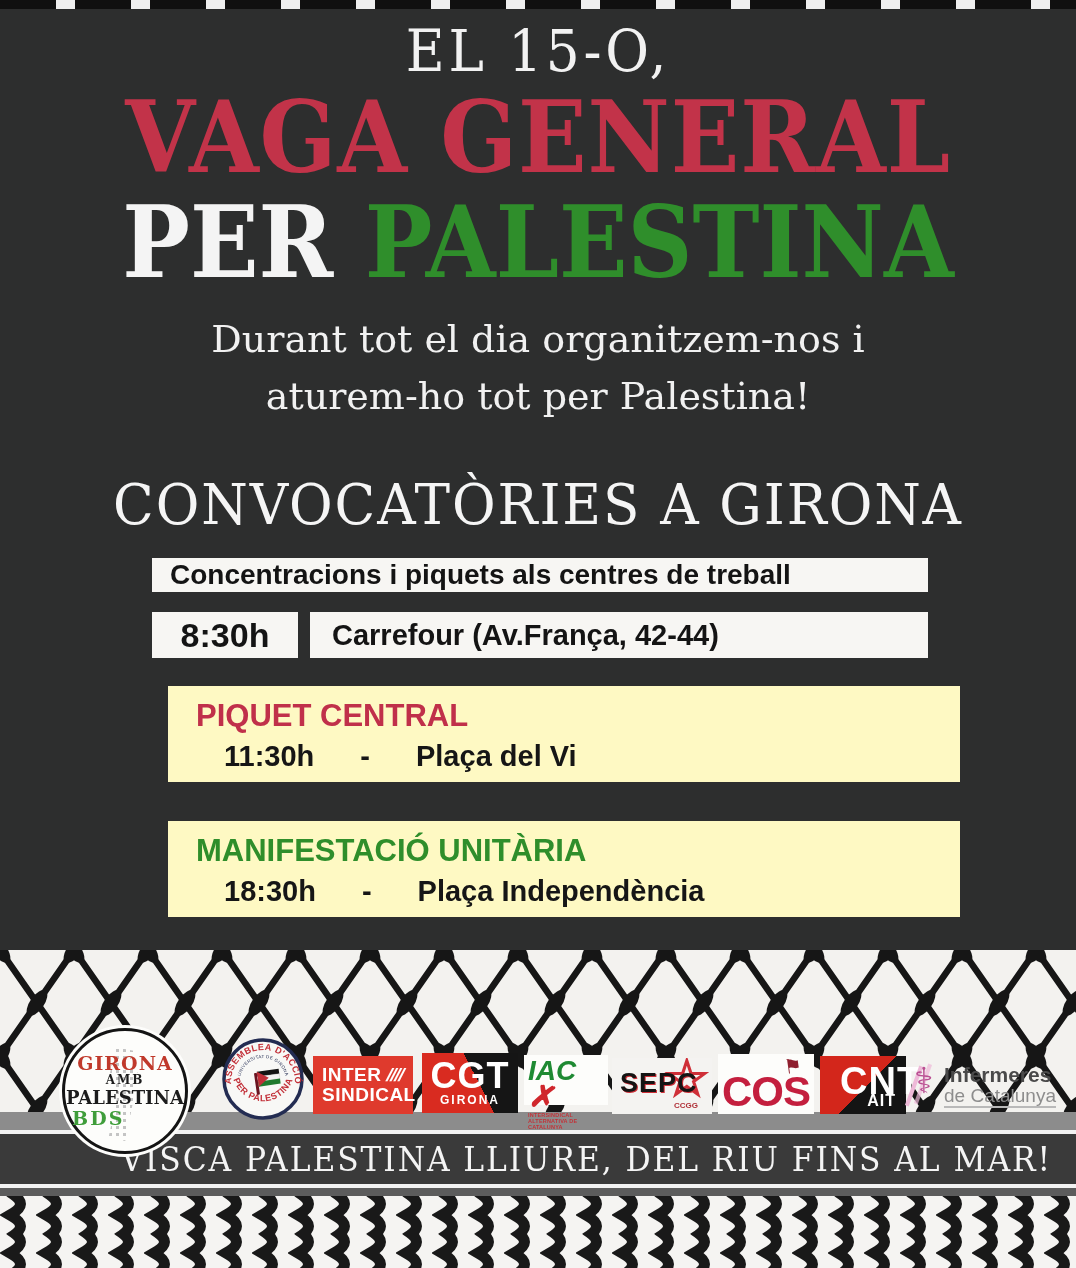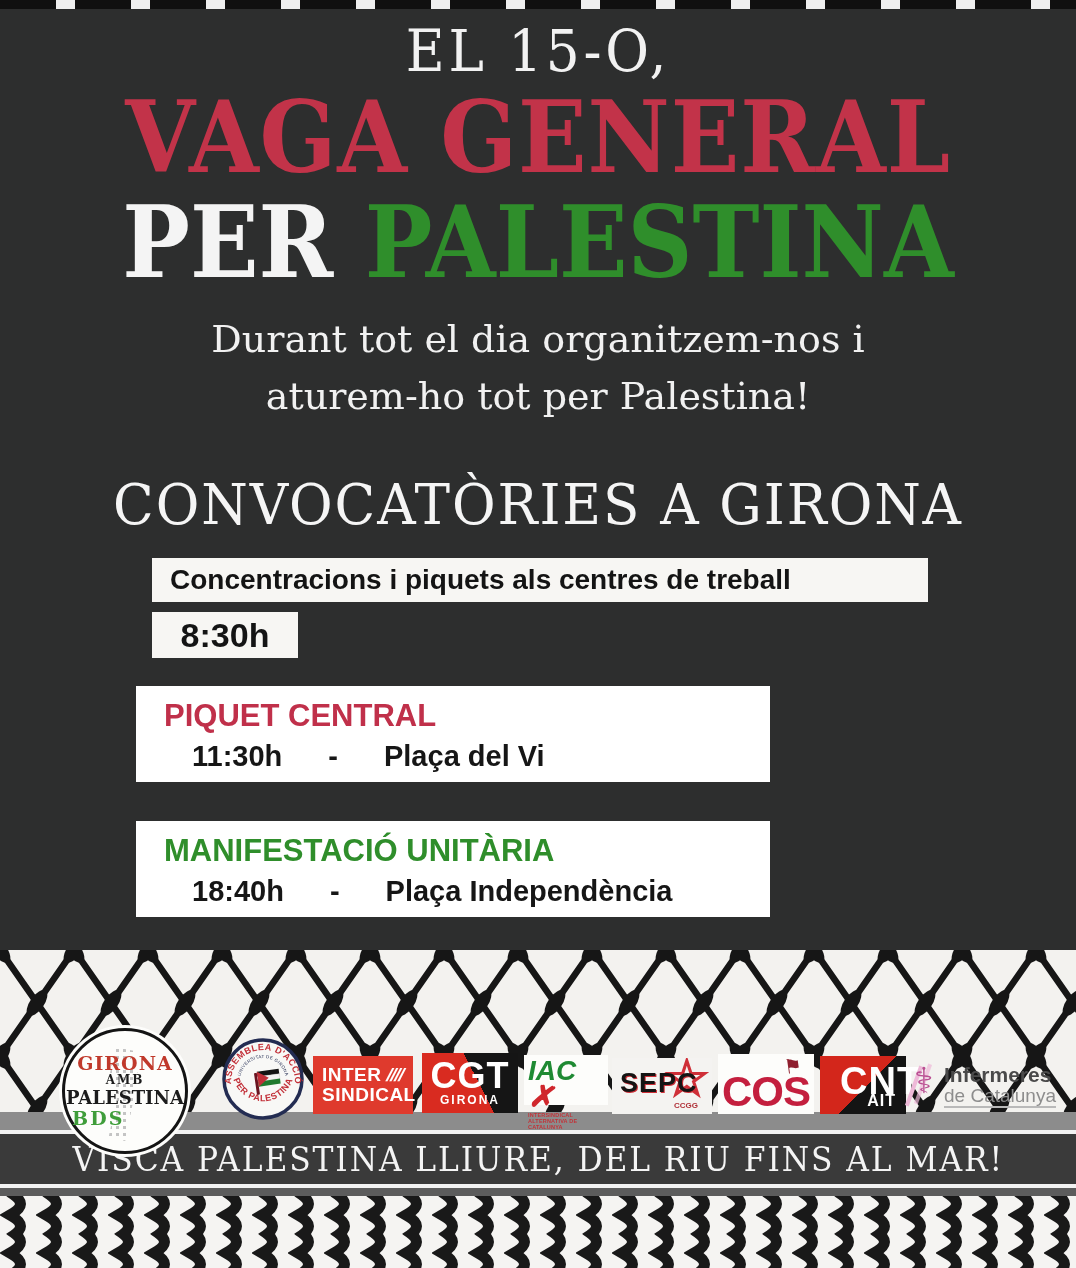--- a/index.html
+++ b/index.html
@@ -18,24 +18,24 @@
          transform:scaleX(.9);transform-origin:center;white-space:nowrap;margin-top:4px;}
   .h-per .white{color:#f4f4f4;}
   .h-per .green{color:#2f8e2b;}
   .subtitle{font-family:"DejaVu Serif",serif;font-size:38px;color:#f1f1f1;line-height:1.5;margin-top:18px;}
   
   .section-heading{position:absolute;left:0;top:472px;width:1076px;text-align:center;
     font-family:"DejaVu Serif",serif;font-size:56px;color:#f5f5f5;letter-spacing:2px;
     transform:scaleX(.95);transform-origin:center;white-space:nowrap;}
   
   .bar{position:absolute;background:#f7f6f3;color:#141414;font-weight:bold;}
-  .bar-head{left:152px;top:558px;width:776px;height:44px;font-size:28px;display:flex;align-items:center;padding-left:18px;box-sizing:border-box;}
+  .bar-head{left:152px;top:558px;width:776px;height:34px;font-size:28px;display:flex;align-items:center;padding-left:18px;box-sizing:border-box;}
   .bar-time{left:152px;top:612px;width:146px;height:46px;font-size:34px;display:flex;align-items:center;justify-content:center;}
   .bar-place{left:310px;top:612px;width:618px;height:46px;font-size:29px;display:flex;align-items:center;padding-left:22px;box-sizing:border-box;}
-  .card{position:absolute;left:136px;width:634px;height:96px;background:#ffffff;box-sizing:border-box;padding:12px 0 0 28px;}
+  .card{position:absolute;left:168px;width:792px;height:96px;background:#fef9c3;box-sizing:border-box;padding:12px 0 0 28px;}
   .card1{top:686px;}
   .card2{top:821px;}
   .card-title{font-size:31px;font-weight:bold;letter-spacing:0;}
   .card1 .card-title{color:#c0304a;}
   .card2 .card-title{color:#2f8e2b;}
   .card-line{display:flex;gap:46px;margin-top:6px;margin-left:28px;font-size:29px;font-weight:bold;color:#161616;}
   
   .net-band{position:absolute;left:0;top:950px;width:1076px;height:170px;}
   
   .logo{position:absolute;box-sizing:border-box;}
@@ -80,21 +80,21 @@
   .inf-slash.s1{left:4px;top:4px;}
   .inf-slash.s2{left:13px;top:2px;opacity:.7;}
   .inf-glyph{position:absolute;left:6px;top:2px;font-size:36px;color:#b94f92;line-height:1;}
   .inf-text{line-height:1.05;}
   .inf-l1{color:#4a4a4a;font-weight:800;font-size:21px;}
   .inf-l2{color:#8d8d8d;font-size:19px;border-bottom:2px solid #b9b9b9;display:inline-block;}
   
   .banner{position:absolute;left:0;top:1112px;width:1076px;z-index:4;}
   .banner .gray-top{height:18px;background:#8c8c8c;}
   .banner .white-line{height:4px;background:#f2f2f2;}
-  .banner .dark{height:50px;background:#3a3a3a;display:flex;align-items:center;justify-content:center;}
+  .banner .dark{height:50px;background:#3a3a3a;display:flex;align-items:center;justify-content:flex-end;}
   .banner .dark span{font-family:"DejaVu Serif",serif;font-size:33px;color:#f4f4f4;letter-spacing:2px;
     transform:scaleX(.95);white-space:nowrap;}
   .banner .gray-bottom{height:8px;background:#5c5c5c;}
   
   .chevron-band{position:absolute;left:0;top:1196px;width:1076px;height:72px;}
 </style>
 </head>
 <body>
 
 <div class="poster">
@@ -111,34 +111,35 @@
     <div class="subtitle">
       <div>Durant tot el dia organitzem-nos i</div>
       <div>aturem-ho tot per Palestina!</div>
     </div>
   </div>
 
   <div class="section-heading">CONVOCATÒRIES A GIRONA</div>
 
   <div class="bar bar-head">Concentracions i piquets als centres de treball</div>
   <div class="bar bar-time">8:30h</div>
+  <div class="bar bar-place">Carrefour (Av.França, 42-44)</div>
 
   <div class="card card1">
     <div class="card-title">PIQUET CENTRAL</div>
     <div class="card-line">
       <span>11:30h</span>
       <span>-</span>
       <span>Plaça del Vi</span>
     </div>
   </div>
 
   <div class="card card2">
     <div class="card-title">MANIFESTACIÓ UNITÀRIA</div>
     <div class="card-line">
-      <span>18:40h</span>
+      <span>18:30h</span>
       <span>-</span>
       <span>Plaça Independència</span>
     </div>
   </div>
 
   <svg class="net-band" width="1076" height="170">
     <defs>
       <pattern id="net" width="74" height="106" patternUnits="userSpaceOnUse">
         <rect width="74" height="106" fill="#f3f2ef"></rect>
         <path d="M0,0 L74,106 M74,0 L0,106" stroke="#161616" stroke-width="6.5" fill="none"></path>

